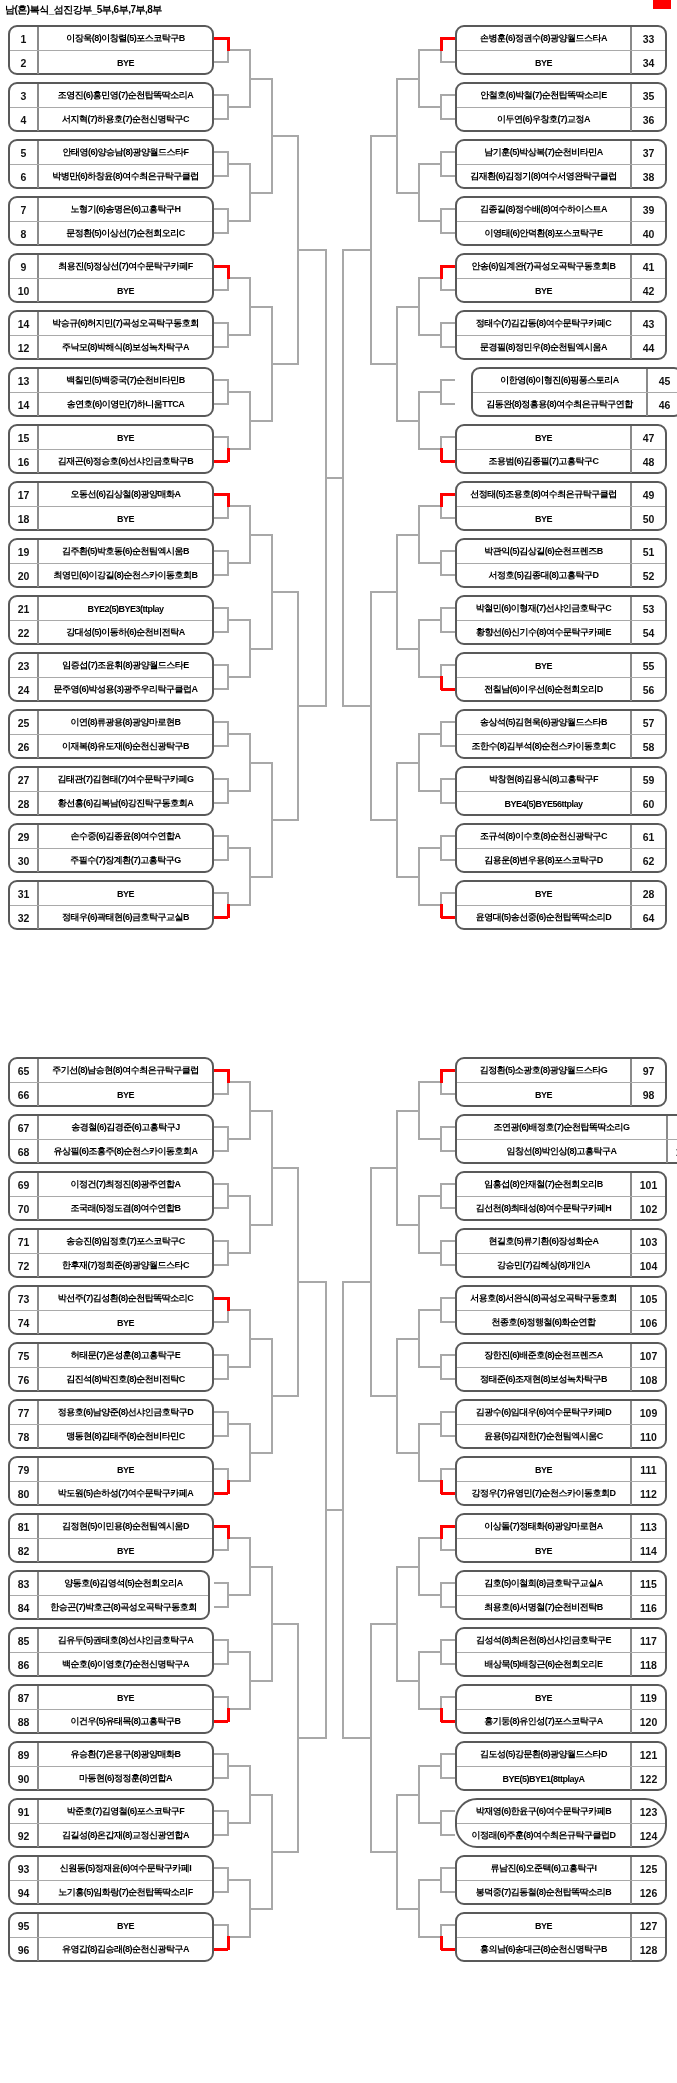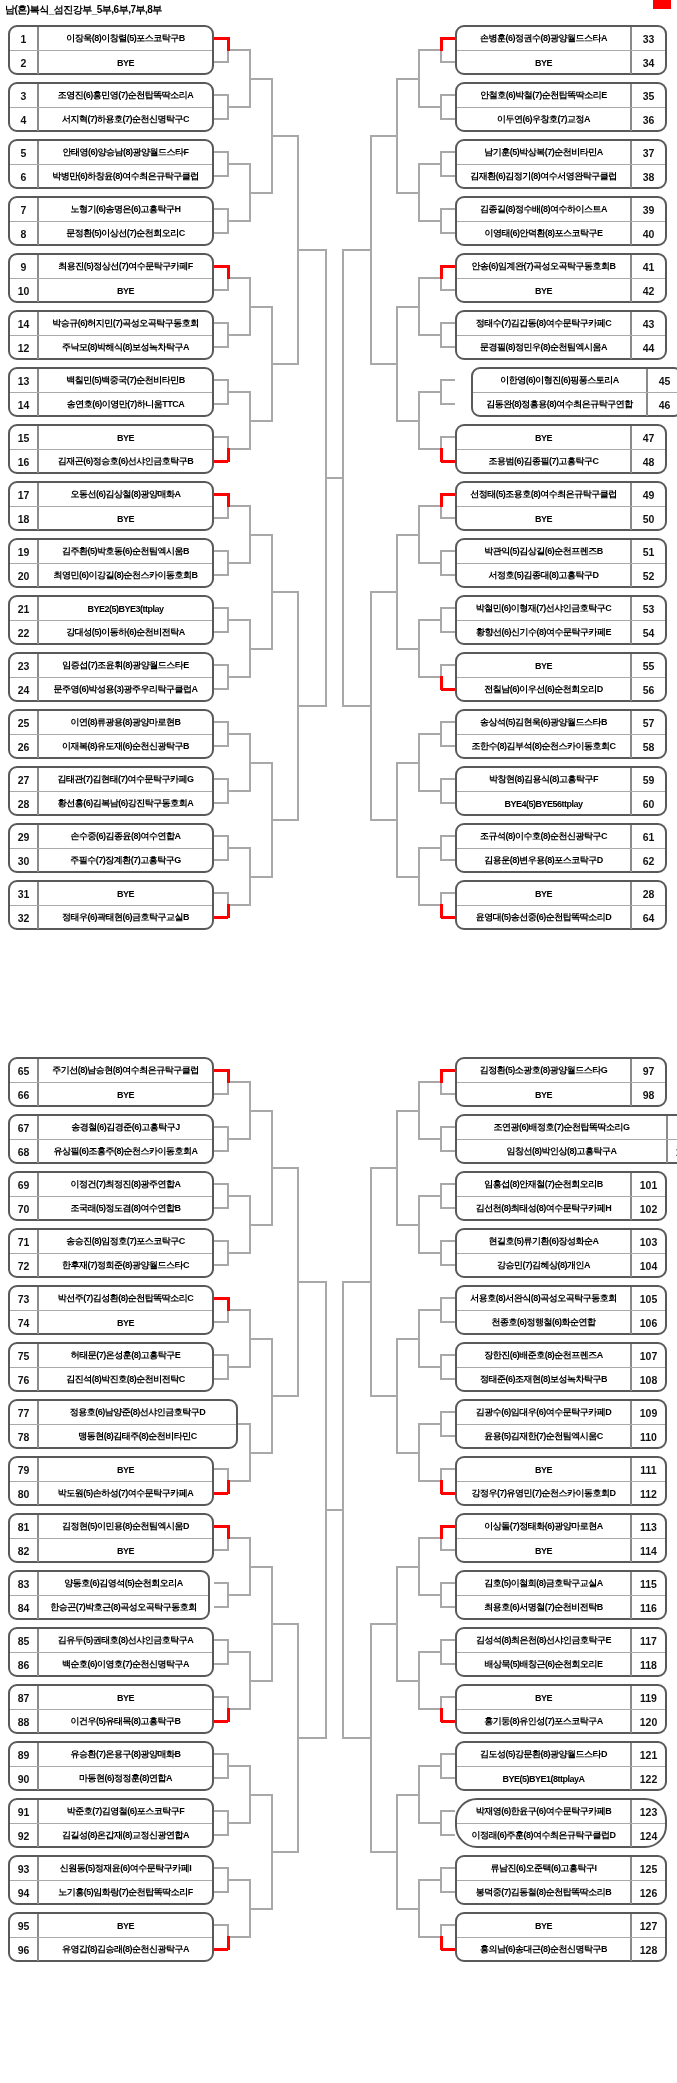--- a/index.html
+++ b/index.html
@@ -606,21 +606,21 @@
         <div class="team">허태문(7)온성훈(8)고흥탁구E</div>
       </div>
       <div class="prow">
         <div class="num numL">76</div>
         <div class="team">김진석(8)박진호(8)순천비전탁C</div>
       </div>
     </div>
     <div class="ln" style="left: 214px; top: 1354px; width: 14px; height: 2px;"></div>
     <div class="ln" style="left: 214px; top: 1378px; width: 14px; height: 2px;"></div>
     <div class="ln" style="left: 227px; top: 1354px; width: 2px; height: 26px;"></div>
-    <div class="pair" style="left: 8px; top: 1399px; width: 230px;">
+    <div class="pair" style="left: 8px; top: 1399px; width: 206px;">
       <div class="prow">
         <div class="num numL">77</div>
         <div class="team">정용호(6)남양준(8)선샤인금호탁구D</div>
       </div>
       <div class="prow">
         <div class="num numL">78</div>
         <div class="team">맹동현(8)김태주(8)순천비타민C</div>
       </div>
     </div>
     <div class="ln" style="left: 214px; top: 1411px; width: 14px; height: 2px;"></div>

